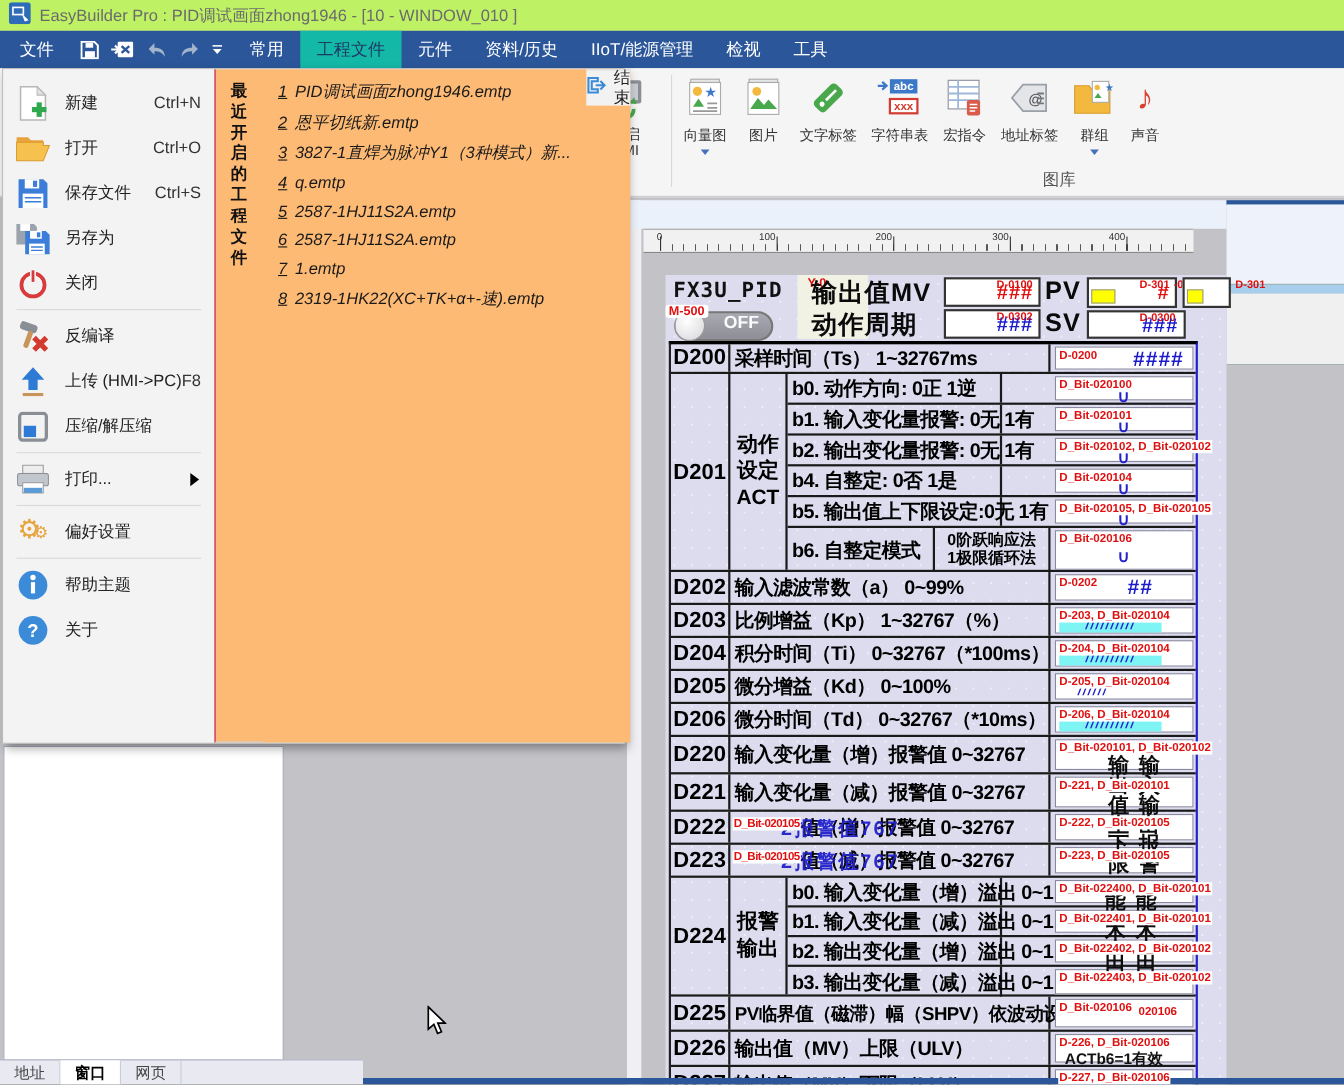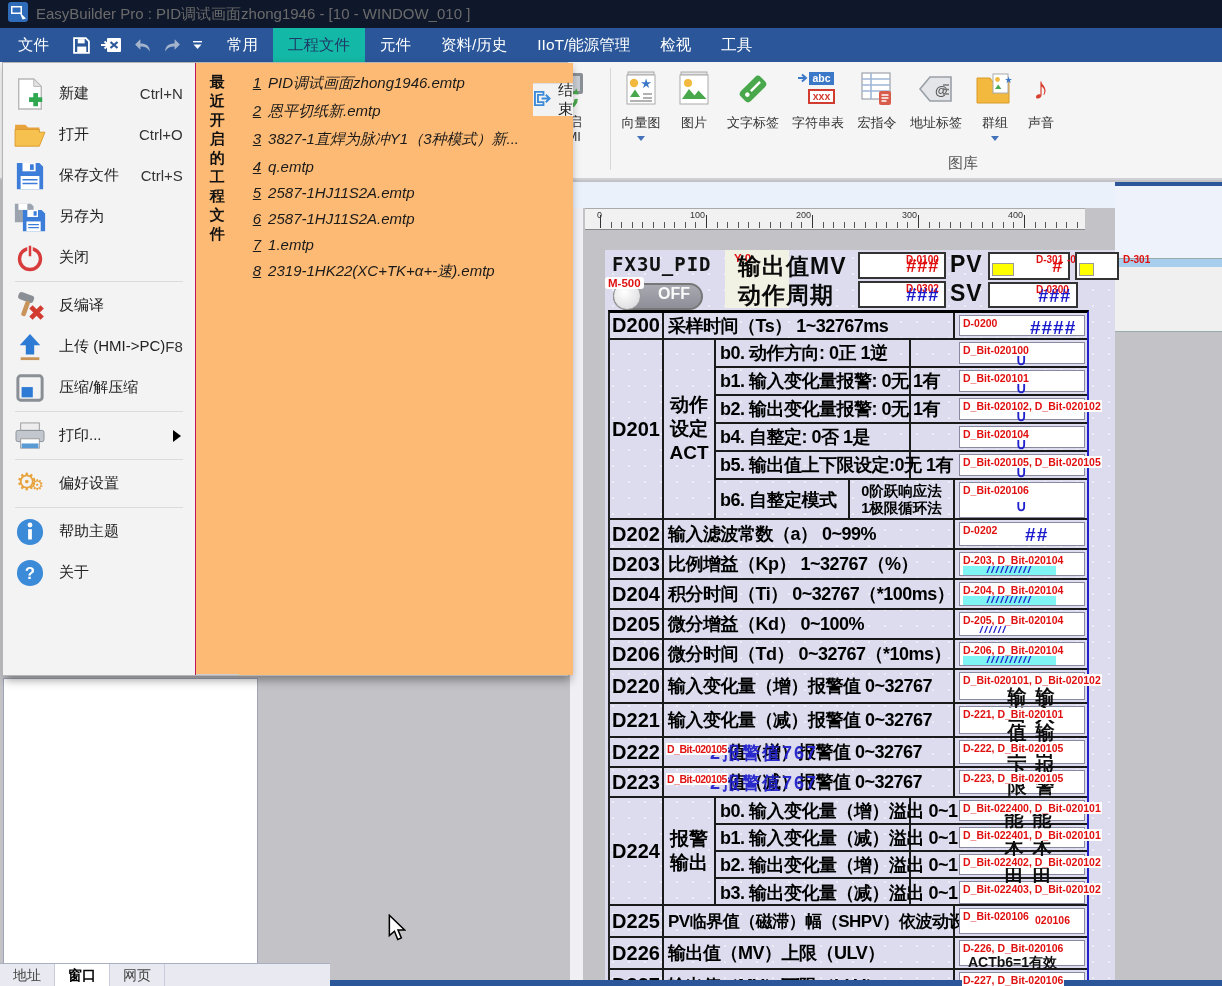--- a/index.html
+++ b/index.html
@@ -1,21 +1,21 @@
 <!DOCTYPE html>
 <html><head>
 <meta charset="utf-8">
 <style>
   html,body{margin:0;padding:0;background:#888;}
   #screen{position:relative;width:1222px;height:986px;overflow:hidden;
     background:#C3C3C7;font-family:"Liberation Sans",sans-serif;
     -webkit-font-smoothing:antialiased;}
 
   
-  .titlebar{position:absolute;left:0;top:0;width:1222px;height:28px;background:#0f172a;
+  .titlebar{position:absolute;left:0;top:0;width:1222px;height:28px;background:#bef264;
     display:flex;align-items:center;padding-left:8px;box-sizing:border-box;}
   .apptitle{font-size:15px;color:#6b6b6b;margin-left:8px;}
 
   
   .menubar{position:absolute;left:0;top:28px;width:1222px;height:34px;background:#2B579A;
     display:flex;align-items:stretch;}
   .mtab{display:flex;align-items:center;padding:0 15px;font-size:15.5px;color:#fff;cursor:default;}
   .mtab.active{background:#14b8a6;color:#1F3A66;}
   .qicons{display:flex;align-items:center;gap:11px;margin:0 10px 0 6px;}
   .qicons>span{display:flex;align-items:center;}
@@ -137,21 +137,21 @@
   .fsep{height:1px;background:#DADADA;margin:3px 12px;}
   .subarrow{width:0;height:0;border-top:6px solid transparent;border-bottom:6px solid transparent;
     border-left:8px solid #000;margin-right:4px;}
   .fright{flex:1;background:#fdba74;display:flex;border-left:1px solid #be185d;}
   .rhead{font-weight:bold;font-size:15px;color:#111;padding:10px 14px 8px;border-bottom:1px solid #CFCFCF;}
   .rlist{padding-top:6px;font-style:italic;}
   .ritem{font-size:15px;color:#1A1A1A;padding:4.5px 14px;white-space:nowrap;overflow:hidden;}
   .rnum{text-decoration:underline;margin-right:7px;}
   .rspacer{flex:1;}
   .rfoot{height:32px;background:#F2F2F2;border-top:1px solid #DDD;display:flex;
-    justify-content:flex-end;align-items:center;padding-right:0;gap:6px;margin-top:20px;}
+    justify-content:flex-end;align-items:center;padding-right:0;gap:6px;}
   .rfoot .exitlab{font-size:15px;color:#222;}
 
   .gearglyph{color:#E8A33D;font-size:24px;line-height:20px;}
   .gearglyph small{font-size:15px;margin-left:-7px;}
   .noteglyph{color:#D9402F;font-size:31px;font-weight:bold;line-height:34px;}
 
   .cursor{position:absolute;left:388px;top:914px;z-index:200;}
 </style>
 </head>
 <body>

